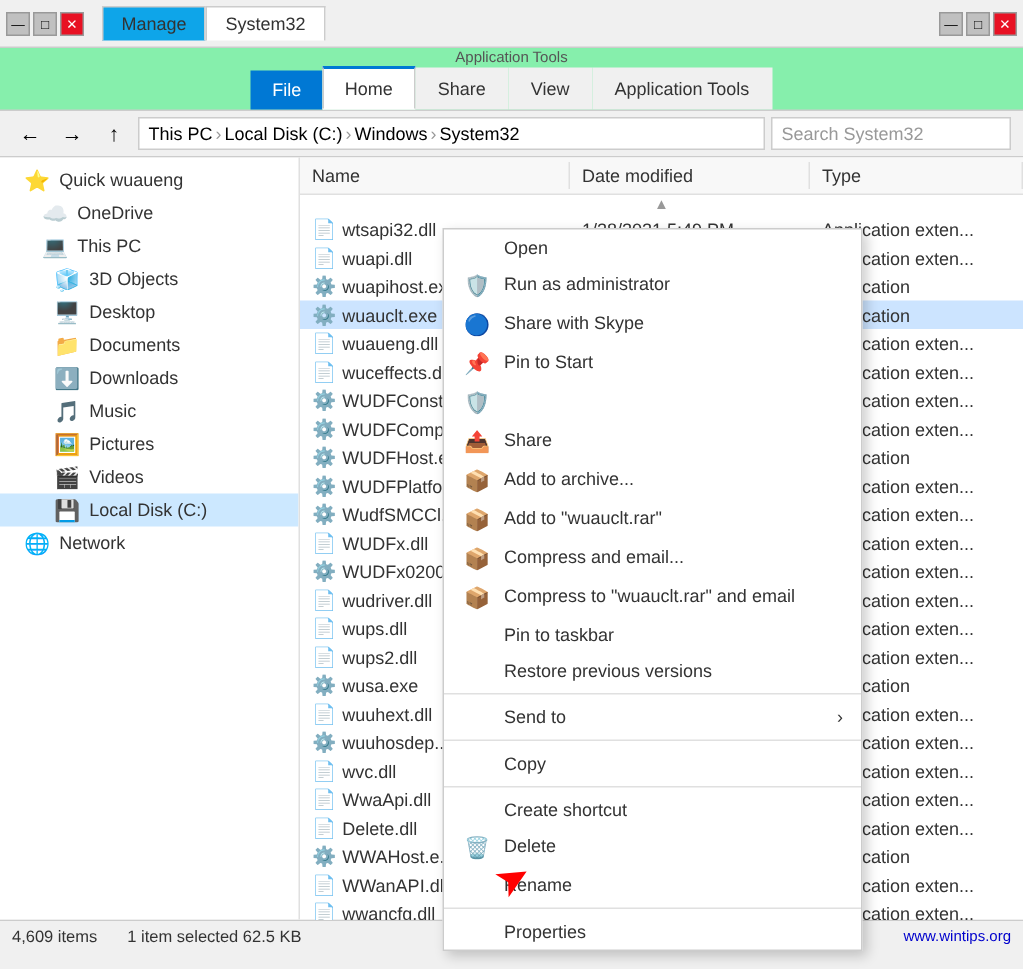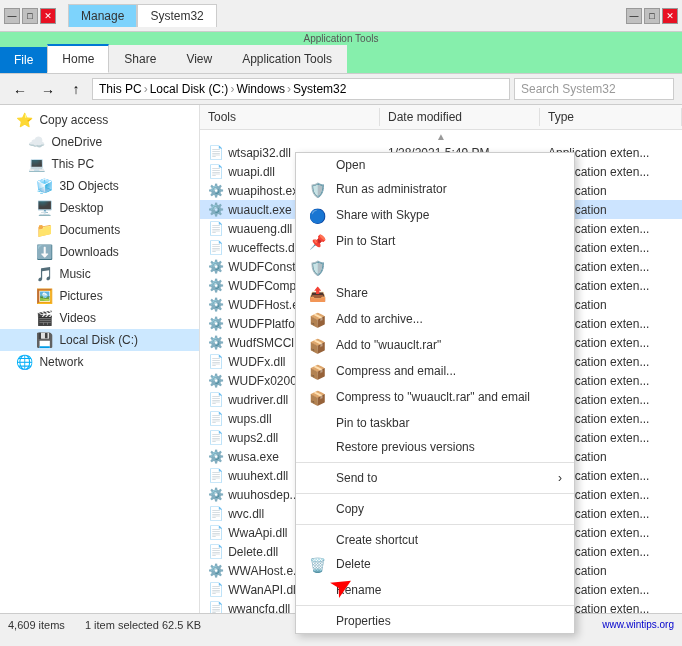--- a/index.html
+++ b/index.html
@@ -9,21 +9,21 @@
     .title-bar { background: #f0f0f0; height: 32px; display: flex; align-items: center; border-bottom: 1px solid #ccc; }
     .title-bar-buttons { display: flex; gap: 2px; padding: 0 4px; }
     .tb-btn { width: 16px; height: 16px; background: #c0c0c0; border: 1px solid #999; font-size: 9px; display: flex; align-items: center; justify-content: center; cursor: pointer; }
     .title-bar-right { margin-left: auto; display: flex; align-items: center; }
     .title-tabs { display: flex; align-items: flex-end; padding-left: 8px; }
     .title-tab { padding: 4px 12px; font-size: 12px; border-top: 1px solid #ccc; border-left: 1px solid #ccc; border-right: 1px solid #ccc; background: #f0f0f0; cursor: pointer; color: #333; }
     .title-tab.active { background: #fff; }
 
     
     .ribbon { background: #86efac; border-bottom: 1px solid #ccc; }
-    .ribbon-tabs { display: flex; align-items: flex-end; padding-left: 0; }
+    .ribbon-tabs { display: flex; align-items: flex-end; padding-left: 0; justify-content: center; }
     .ribbon-tab { padding: 6px 14px; font-size: 12px; cursor: pointer; color: #333; background: #f0f0f0; border: 1px solid transparent; }
     .ribbon-tab.active { background: #fff; border-top: 2px solid #0078d4; border-left: 1px solid #ccc; border-right: 1px solid #ccc; border-bottom: 1px solid #fff; }
     .ribbon-tab.file { background: #0078d4; color: #fff; padding: 6px 14px; border: none; }
 
     
     .toolbar { background: #f0f0f0; border-bottom: 1px solid #ccc; padding: 4px 8px; display: flex; align-items: center; gap: 4px; }
     .nav-btn { width: 24px; height: 22px; background: transparent; border: 1px solid transparent; cursor: pointer; display: flex; align-items: center; justify-content: center; font-size: 14px; }
     .address-bar { flex: 1; height: 22px; border: 1px solid #ccc; background: #fff; display: flex; align-items: center; padding: 0 6px; font-size: 12px; }
     .address-sep { color: #999; margin: 0 2px; }
     .search-bar { width: 160px; height: 22px; border: 1px solid #ccc; background: #fff; padding: 0 6px; font-size: 12px; display: flex; align-items: center; color: #999; }
@@ -74,21 +74,21 @@
 
 <div style="position:relative; width:682px; height:646px; overflow:hidden;">
 
   <div class="title-bar">
     <div class="title-bar-buttons">
       <div class="tb-btn">—</div>
       <div class="tb-btn">□</div>
       <div class="tb-btn" style="background:#e81123;color:#fff;">✕</div>
     </div>
     <div class="title-tabs">
-      <div class="title-tab" style="background:#7dd3fc; color:#333; font-size:12px;">Manage</div>
+      <div class="title-tab" style="background:#0ea5e9; color:#333; font-size:12px;">Manage</div>
       <div class="title-tab active">System32</div>
     </div>
     <div class="title-bar-right" style="margin-left:auto; padding-right:4px; display:flex; gap:2px;">
       <div class="tb-btn">—</div>
       <div class="tb-btn">□</div>
       <div class="tb-btn" style="background:#e81123;color:#fff;">✕</div>
     </div>
   </div>
 
   <div class="ribbon">
@@ -118,21 +118,21 @@
     <div class="search-bar">
       <span>Search System32</span>
     </div>
   </div>
 
   <div class="main">
 
     <div class="sidebar">
       <div class="sidebar-item">
         <span class="icon">⭐</span>
-        <span>Copy access</span>
+        <span>Quick wuaueng</span>
       </div>
       <div class="sidebar-item indented">
         <span class="icon">☁️</span>
         <span>OneDrive</span>
       </div>
       <div class="sidebar-item indented">
         <span class="icon">💻</span>
         <span>This PC</span>
       </div>
       <div class="sidebar-item indented2">
@@ -168,21 +168,21 @@
         <span>Local Disk (C:)</span>
       </div>
       <div class="sidebar-item">
         <span class="icon">🌐</span>
         <span>Network</span>
       </div>
     </div>
 
     <div class="file-area">
       <div class="file-header">
-        <div class="file-header-col" style="width:180px;">Tools</div>
+        <div class="file-header-col" style="width:180px;">Name</div>
         <div class="file-header-col" style="width:160px;">Date modified</div>
         <div class="file-header-col" style="flex:1;">Type</div>
       </div>
       <div class="scroll-up-indicator">▲</div>
       <div class="file-list" id="file-list-container">
           <div class="file-row">
             <div class="file-cell name">
               <span style="font-size:13px;">📄</span>
               <span>wtsapi32.dll</span>
             </div>

